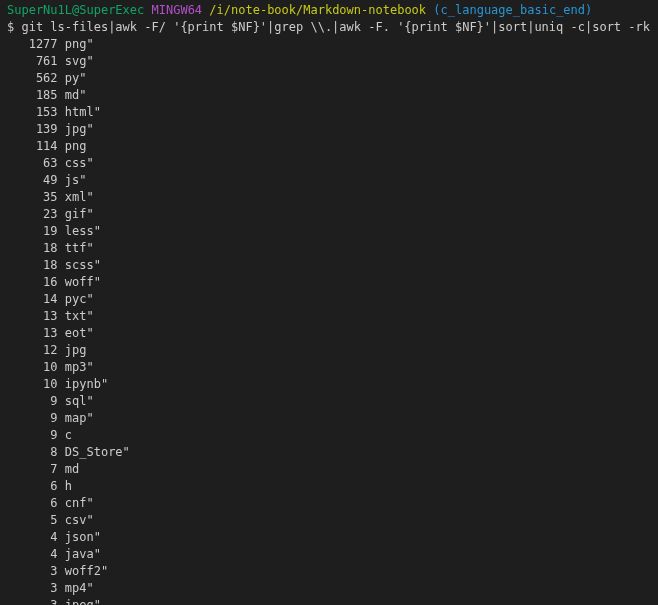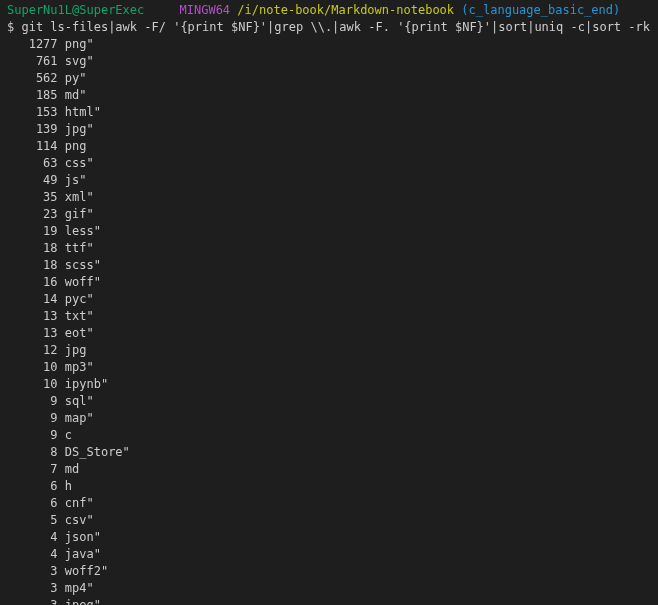--- a/index.html
+++ b/index.html
@@ -17,20 +17,20 @@
     padding: 2px 0 0 7px;
     font-family: "DejaVu Sans Mono", "Liberation Mono", monospace;
     font-size: 12px;
     line-height: 17px;
     color: var(--foreground, #cccccc);
     white-space: pre;
     cursor: text;
   }
   .line { height: 17px; }
   .prompt-user    { color: var(--prompt-user-host, #10a567); }
-  .prompt-msystem { color: var(--prompt-msystem, #b44fc9); margin-left: 28px; }
+  .prompt-msystem { color: var(--prompt-msystem, #b44fc9); }
   .prompt-path    { color: var(--prompt-path, #c6ca15); }
   .prompt-branch  { color: var(--prompt-branch, #2795d4); margin-top: 20px; }
 </style>
 </head>
 <body>
 
 <div class="terminal"><div class="line"><span class="prompt-user">SuperNu1L@SuperExec</span> <span class="prompt-msystem">MINGW64</span> <span class="prompt-path">/i/note-book/Markdown-notebook</span> <span class="prompt-branch">(c_language_basic_end)</span></div><div class="line">$ git ls-files|awk -F/ '{print $NF}'|grep \\.|awk -F. '{print $NF}'|sort|uniq -c|sort -rk 1</div><div><div class="line">   1277 png"</div><div class="line">    761 svg"</div><div class="line">    562 py"</div><div class="line">    185 md"</div><div class="line">    153 html"</div><div class="line">    139 jpg"</div><div class="line">    114 png</div><div class="line">     63 css"</div><div class="line">     49 js"</div><div class="line">     35 xml"</div><div class="line">     23 gif"</div><div class="line">     19 less"</div><div class="line">     18 ttf"</div><div class="line">     18 scss"</div><div class="line">     16 woff"</div><div class="line">     14 pyc"</div><div class="line">     13 txt"</div><div class="line">     13 eot"</div><div class="line">     12 jpg</div><div class="line">     10 mp3"</div><div class="line">     10 ipynb"</div><div class="line">      9 sql"</div><div class="line">      9 map"</div><div class="line">      9 c</div><div class="line">      8 DS_Store"</div><div class="line">      7 md</div><div class="line">      6 h</div><div class="line">      6 cnf"</div><div class="line">      5 csv"</div><div class="line">      4 json"</div><div class="line">      4 java"</div><div class="line">      3 woff2"</div><div class="line">      3 mp4"</div><div class="line">      3 jpeg"</div></div></div>
 
 </body></html>

